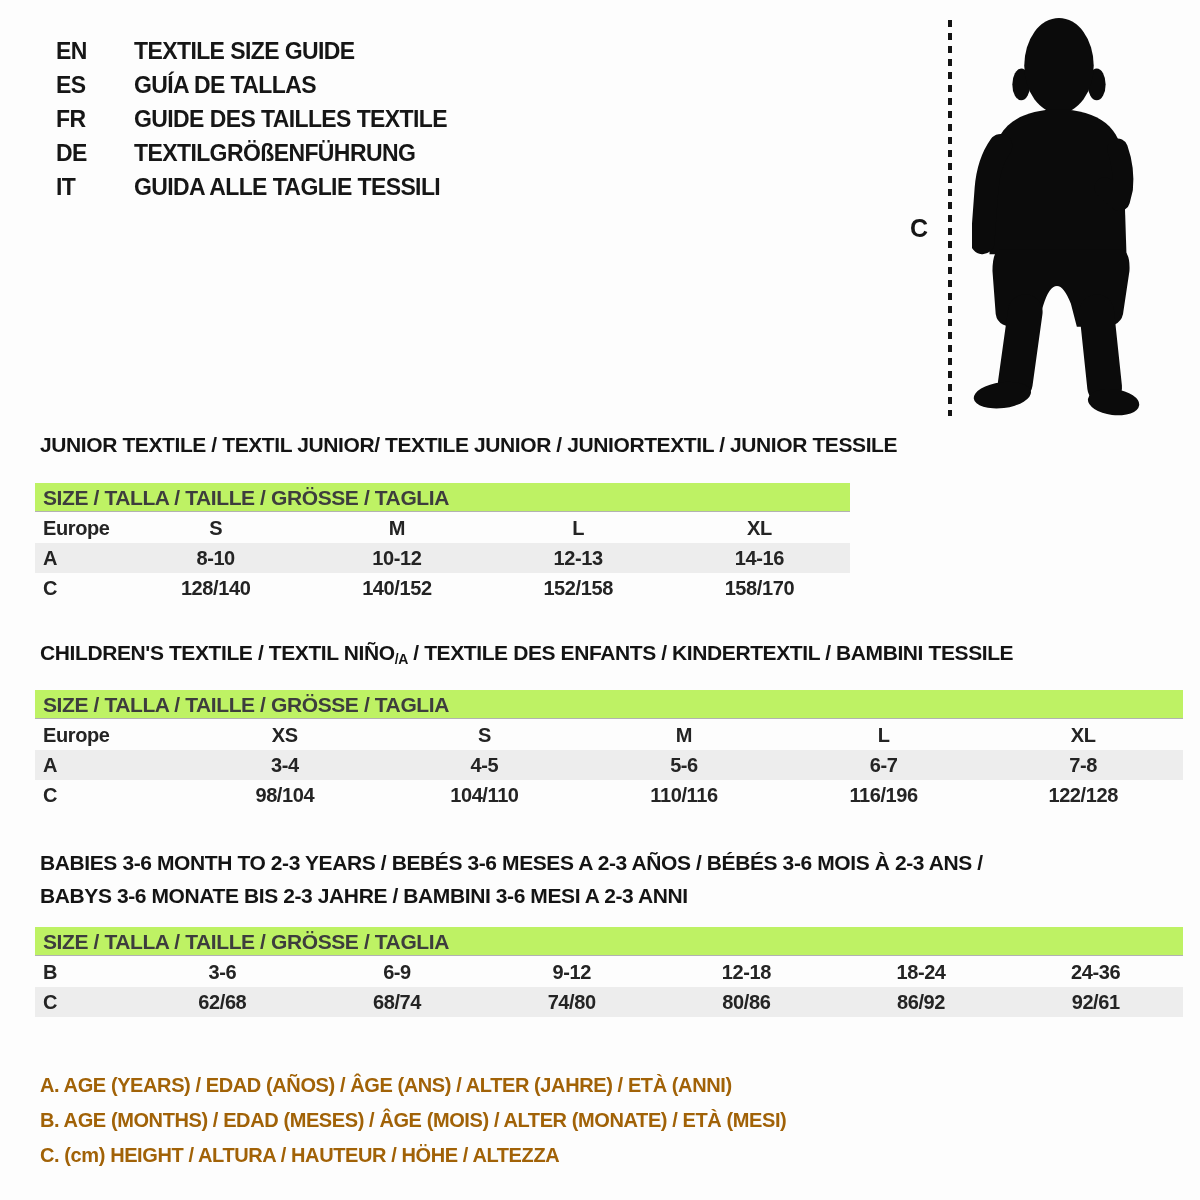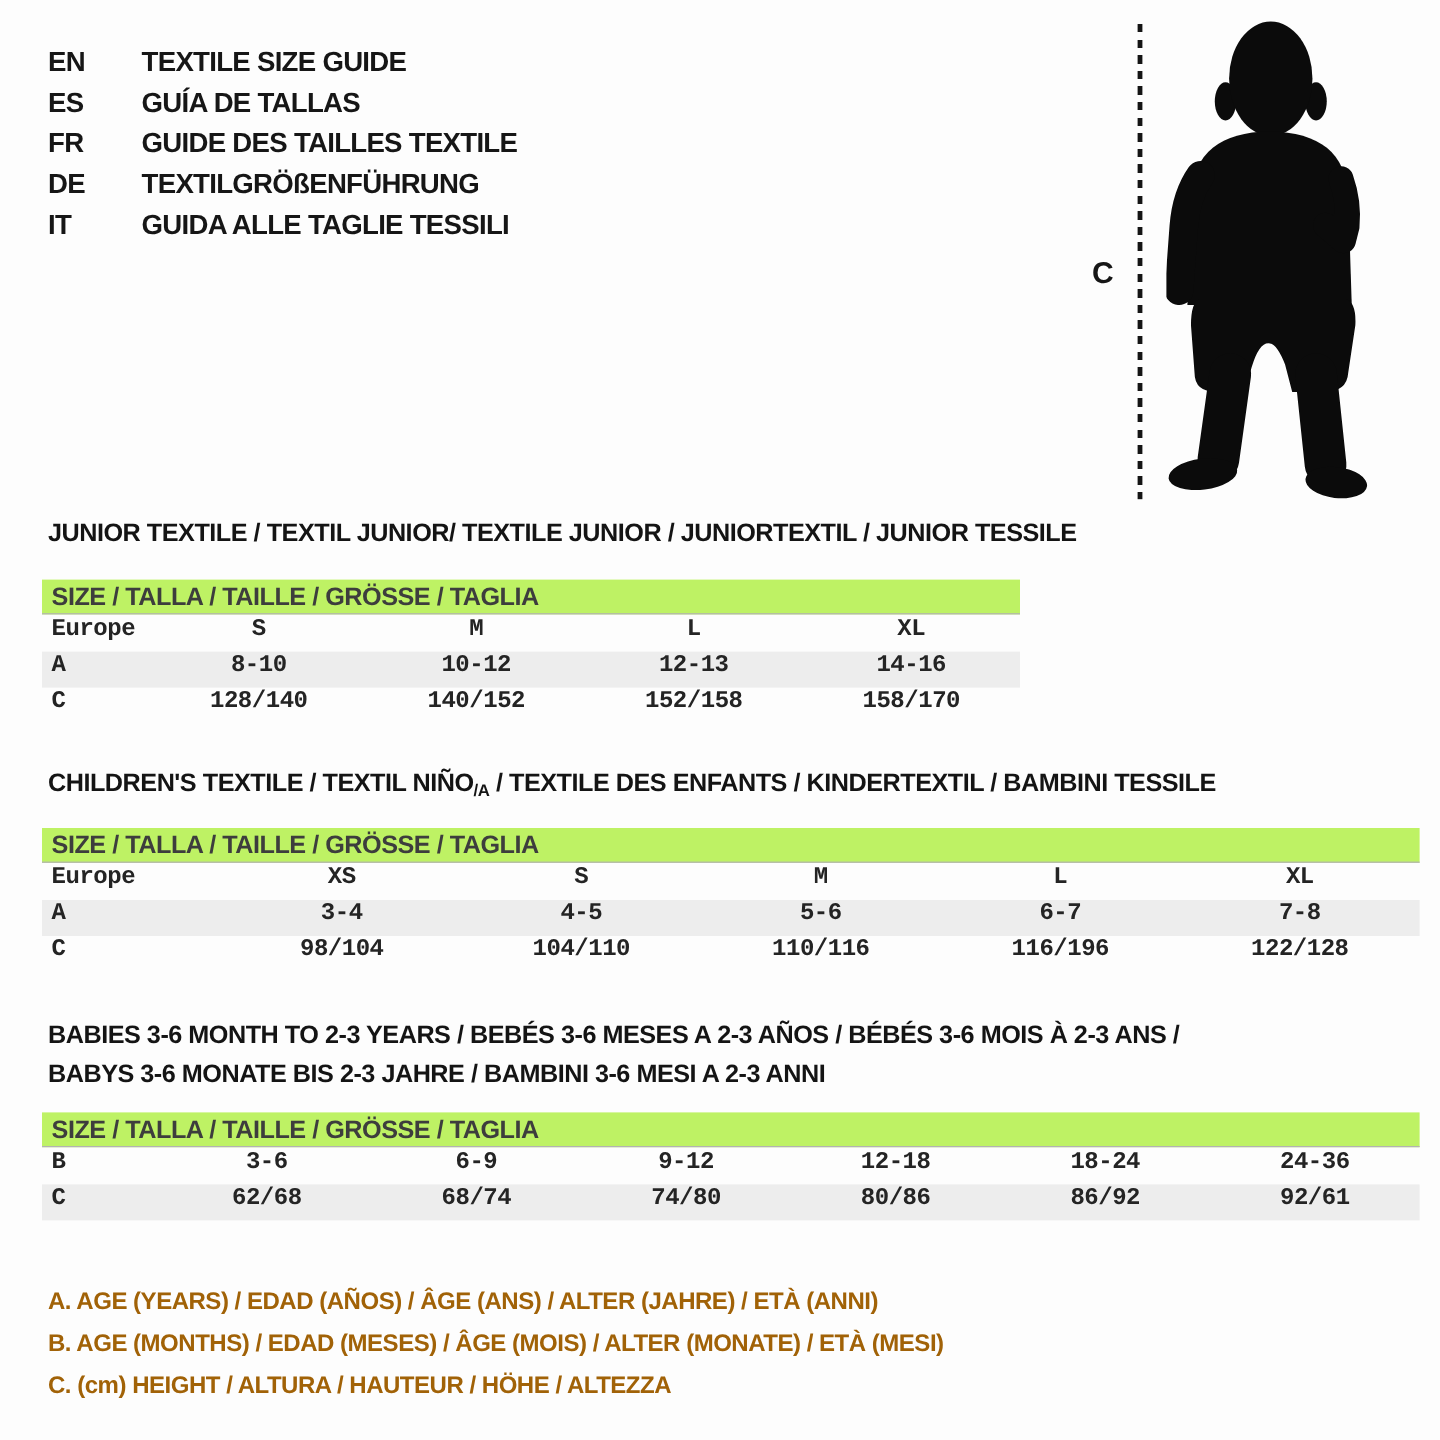--- a/index.html
+++ b/index.html
@@ -5,21 +5,21 @@
   html,body{margin:0;padding:0;}
   body{
     width:1200px;height:1200px;position:relative;overflow:hidden;
     background:#fdfdfd;color:#1c1c1c;
     font-family:"Liberation Sans","DejaVu Sans",sans-serif;
     -webkit-font-smoothing:antialiased;
   }
   .abs{position:absolute;}
 
   
-  .lang-block{left:40px;top:34px;}
+  .lang-block{left:56px;top:34px;}
   .lang-row{display:grid;grid-template-columns:78px auto;height:34px;align-items:center;}
   .lang-code,.lang-title{font-size:23px;font-weight:700;letter-spacing:-0.6px;white-space:nowrap;color:#161616;}
 
   
   .measure-line{
     left:948px;top:20px;width:4px;height:396px;
     background:repeating-linear-gradient(to bottom,#141414 0 7px,transparent 7px 13px);
   }
   .measure-label{left:910px;top:214px;font-size:25px;font-weight:700;color:#161616;}
   .toddler{left:972px;top:14px;}
@@ -30,21 +30,21 @@
 
   
   .size-bar{
     height:29px;background:#bef264;border-bottom:1px solid #b2b2b2;
     font-size:21px;font-weight:700;letter-spacing:-0.4px;color:#3d3d3d;
     line-height:29px;padding-left:8px;box-sizing:border-box;white-space:nowrap;
   }
 
   
   .tbl{display:block;}
-  .tbl-row{display:flex;height:30px;font-family:Liberation Mono, monospace;}
+  .tbl-row{display:flex;height:30px;align-items:center;}
   .tbl-row.shaded{background:#ededed;}
   .tbl-label{padding-left:8px;box-sizing:border-box;font-size:20px;font-weight:700;letter-spacing:-0.4px;color:#242424;}
   .tbl-cell{flex:1 1 0;text-align:center;font-size:20px;font-weight:700;letter-spacing:-0.4px;color:#242424;}
   .lbl-90{width:90px;flex:0 0 90px;}
   .lbl-150{width:150px;flex:0 0 150px;}
   .lbl-100{width:100px;flex:0 0 100px;}
 
   
   .legend-line{font-size:20px;font-weight:700;letter-spacing:-0.4px;line-height:35px;color:#a16207;white-space:nowrap;}
 </style>

